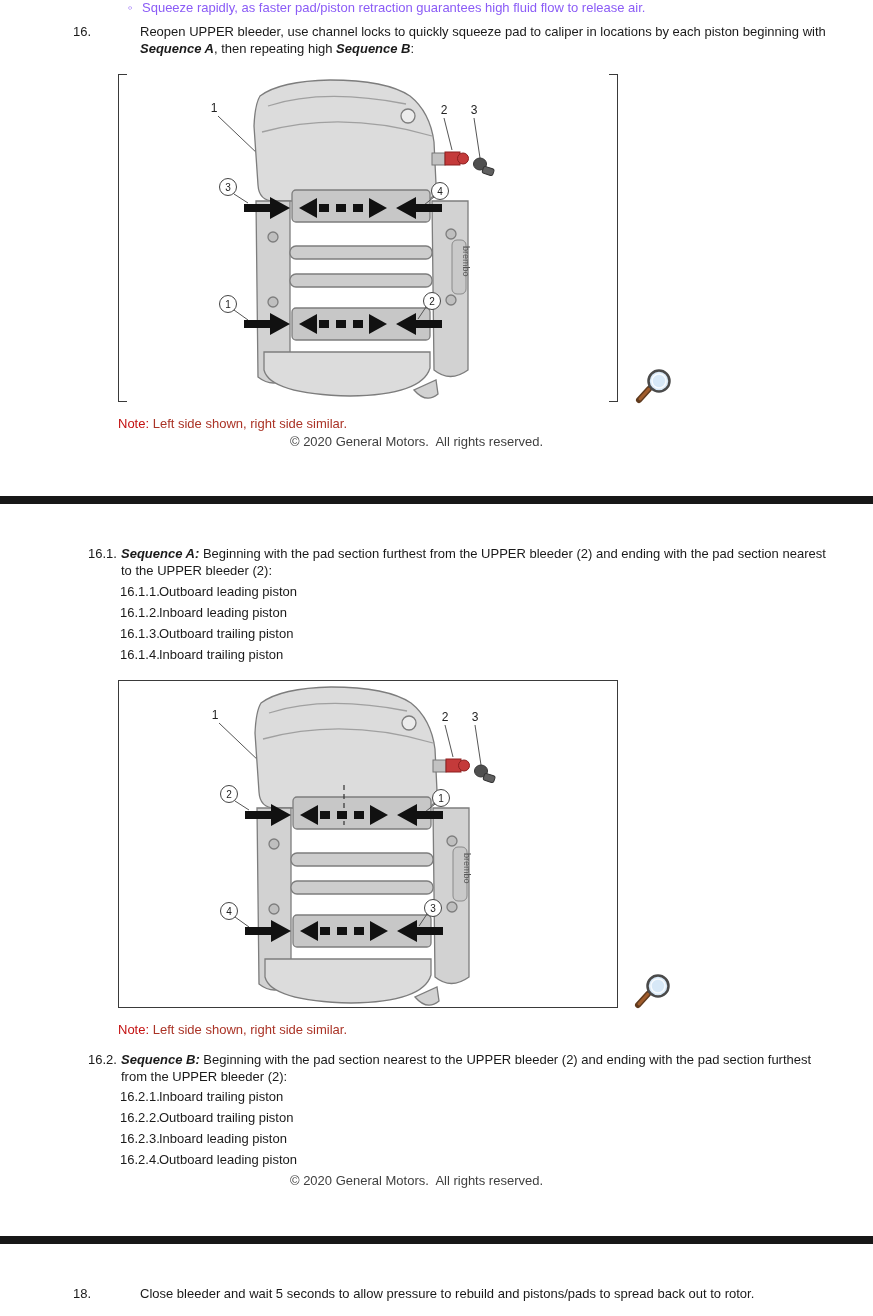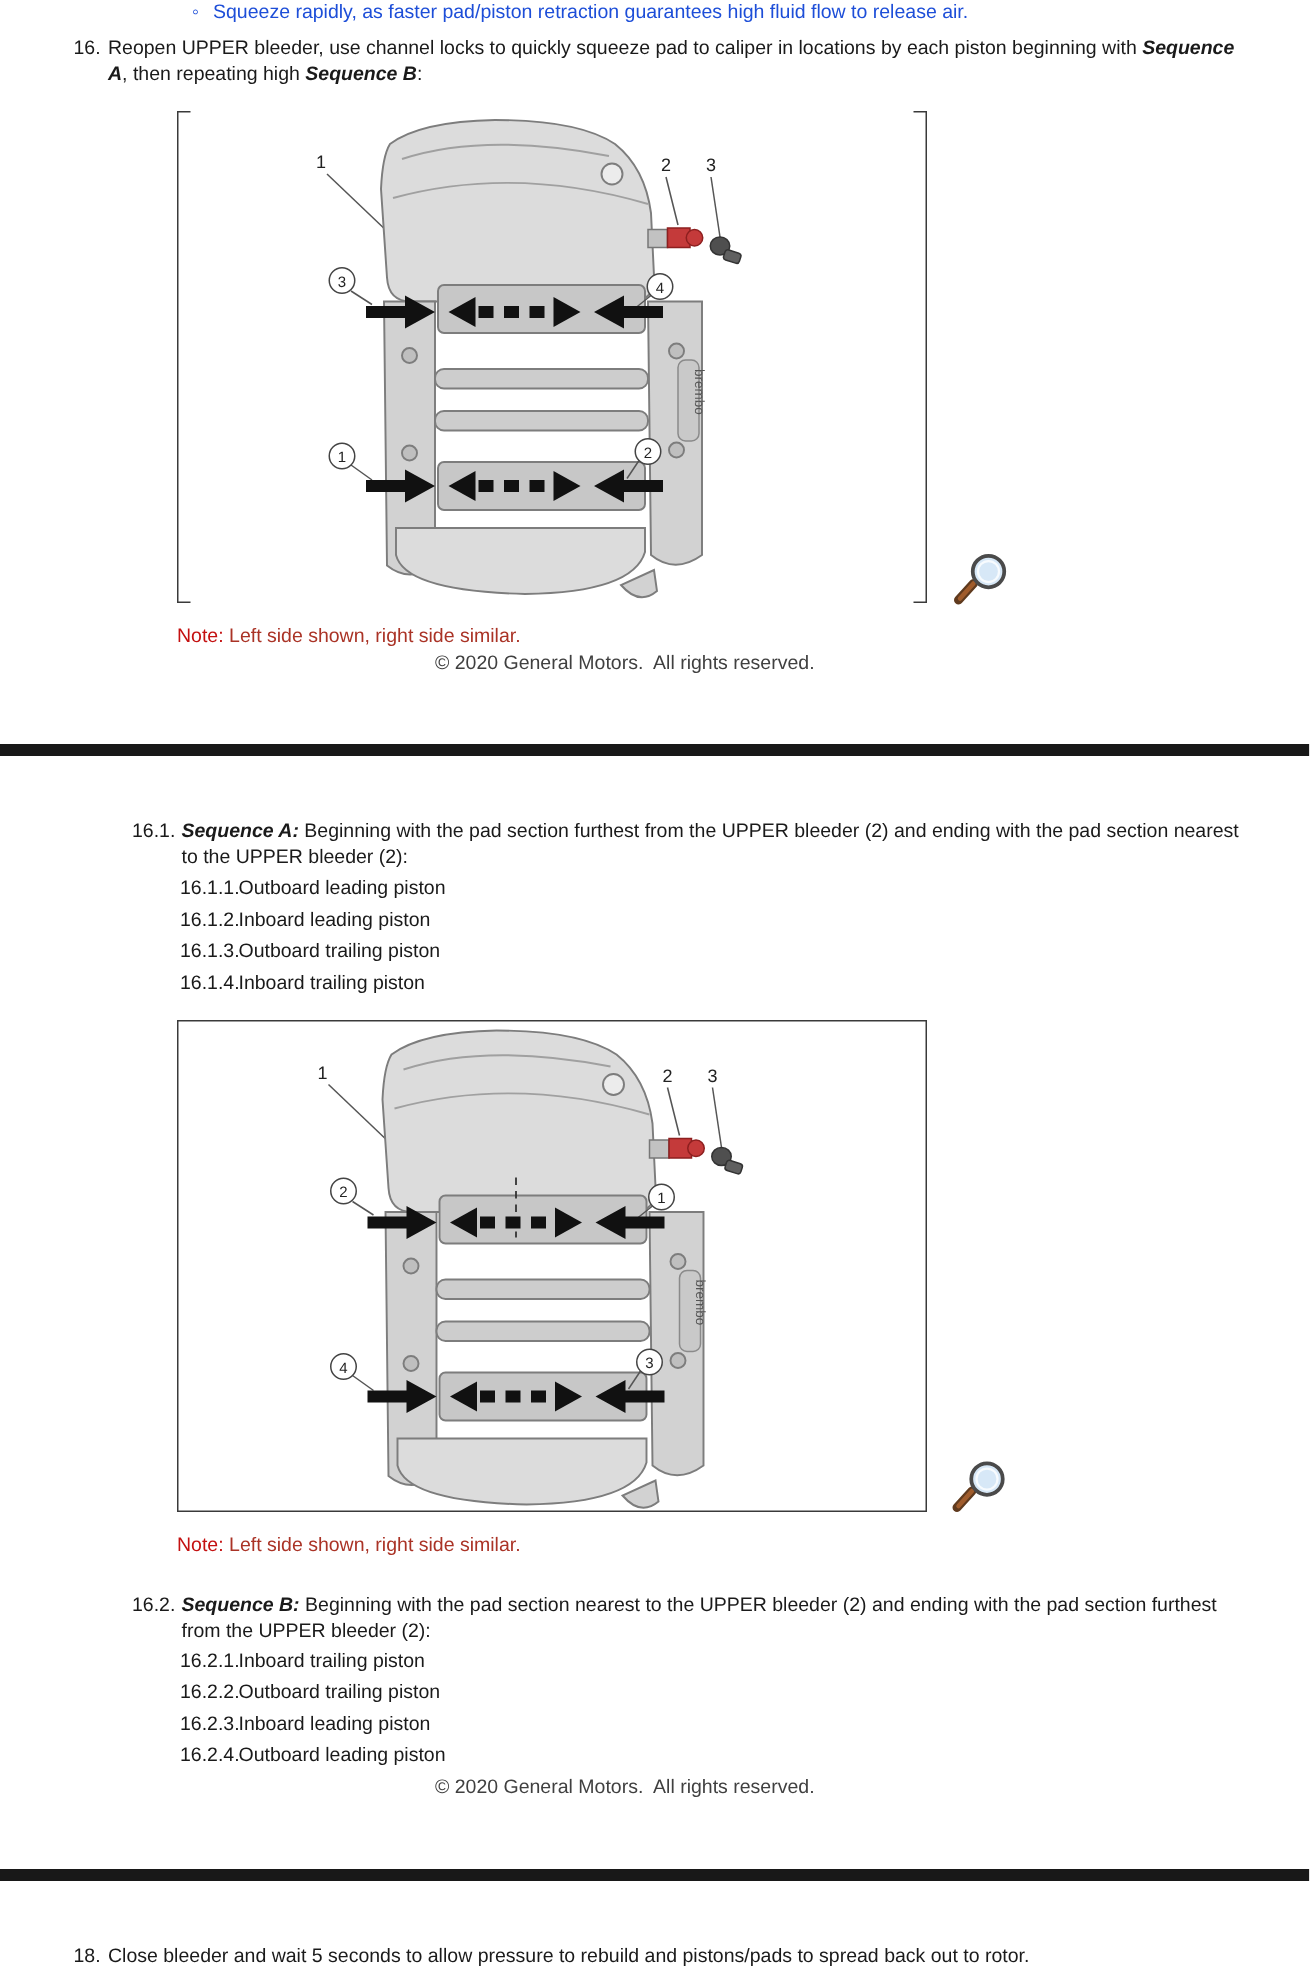--- a/index.html
+++ b/index.html
@@ -3,28 +3,28 @@
 <meta charset="utf-8">
 <style>
   * { box-sizing: border-box; }
   html,body { margin:0; padding:0; background:#ffffff; }
   .page {
     width:873px; min-height:1316px; overflow:hidden;
     font-family:"Liberation Sans","DejaVu Sans",sans-serif;
     font-size:13px; color:#1a1a1a; line-height:1.3; background:#fff;
   }
   .section { padding-right:40px; }
-  .warning-line { margin:0 0 5px 128px; color:#1d4ed8; }
+  .warning-line { margin:0 0 5px 128px; color:#8b5cf6; }
   .warning-line .marker { display:inline-block; width:14px; }
   .step { display:flex; align-items:flex-start; }
   .step .num { flex:0 0 auto; }
   .step .txt { flex:1 1 auto; }
-  .step.l1 { margin:7px 0 3px 49px; }
+  .step.l1 { margin:7px 0 3px 73px;gap:44px; }
   .step.l1 .num { width:23px; }
-  .step.l2 { margin:23px 0 3px 88px; }
+  .step.l2 { margin:13px 0 3px 88px; }
   .step.l2 .num { width:33px; }
   .step.l3 { margin:4px 0 4px 120px; }
   .step.l3 .num { width:39px; }
   b { font-weight:bold;font-style:italic; }
   .figure { position:relative; width:500px; height:328px; margin:16px 0 14px 118px; cursor:pointer; }
   .figure svg.caliper { position:absolute; left:0; top:0; }
   .figure.bracketed .br { position:absolute; top:0; bottom:0; width:9px;
     border-top:1px solid #3a3a3a; border-bottom:1px solid #3a3a3a; }
   .figure.bracketed .br.l { left:0; border-left:1px solid #3a3a3a; }
   .figure.bracketed .br.r { right:0; border-right:1px solid #3a3a3a; }

